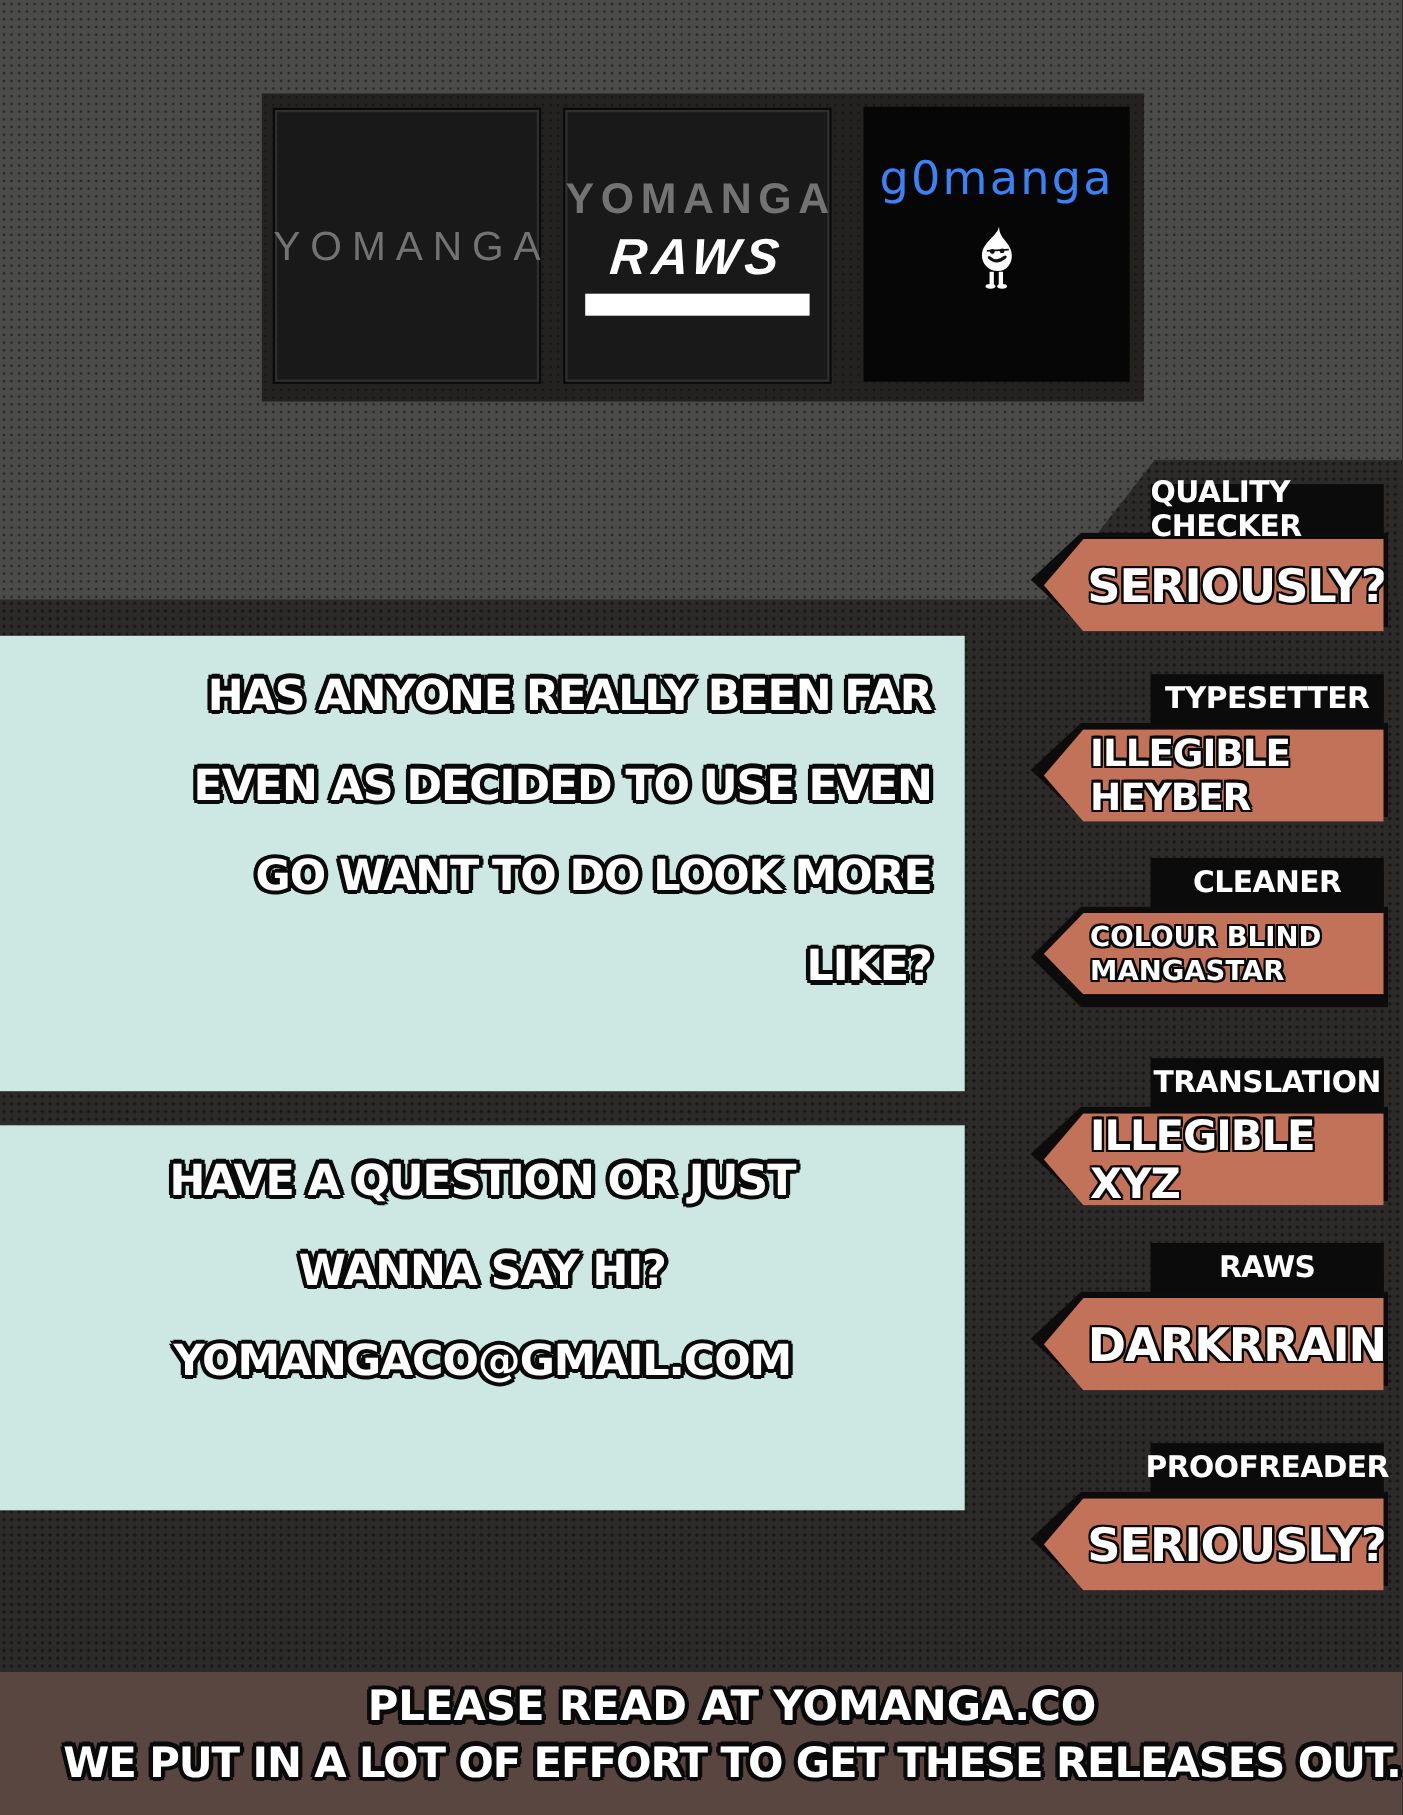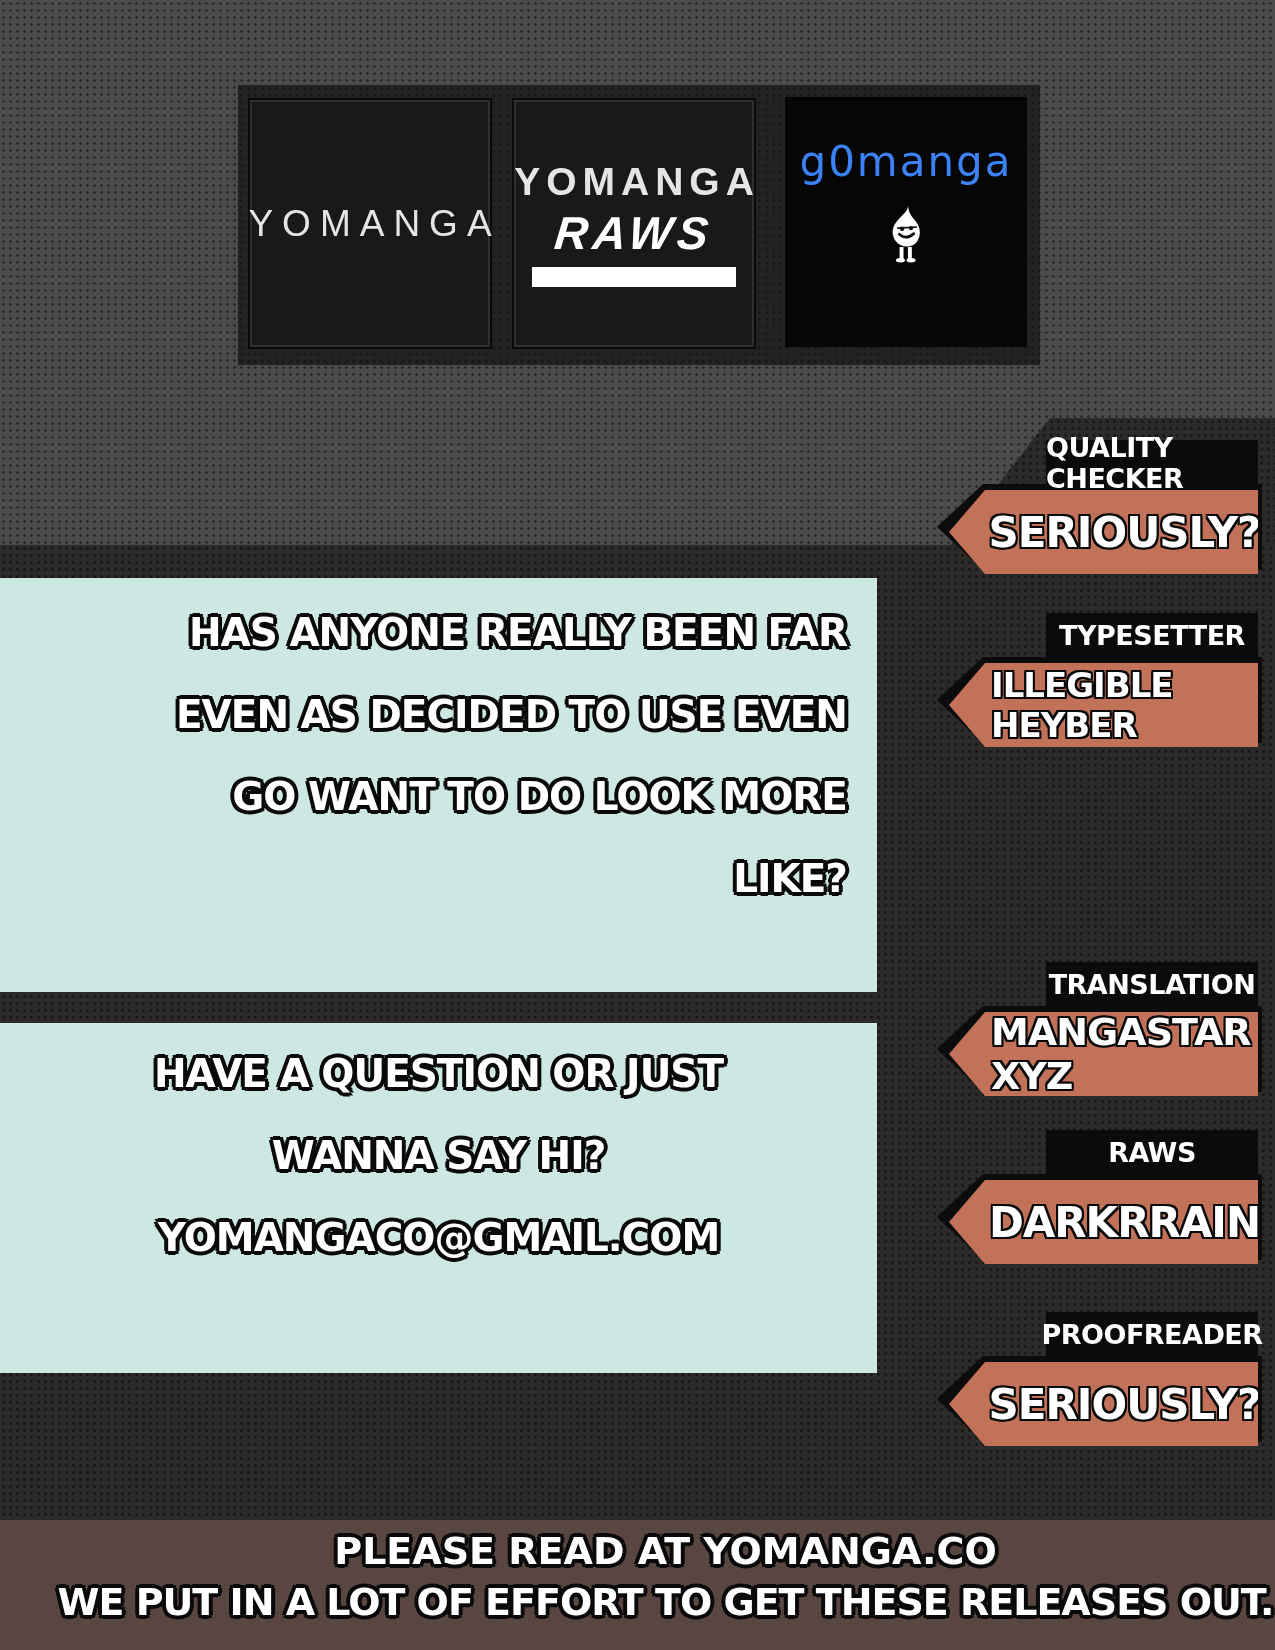--- a/index.html
+++ b/index.html
@@ -23,21 +23,21 @@
     background-size:7px 7px;
   }
   .logo-box{
     position:absolute;display:flex;flex-direction:column;align-items:center;justify-content:center;
     background:#191919;border:2px solid #2f2f2f;box-shadow:0 0 0 2px #0a0a0a;
   }
   .logo-box.b1{left:12px;top:15px;width:236px;height:243px;}
   .logo-box.b2{left:276px;top:15px;width:236px;height:243px;}
   .logo-box.b3{left:547px;top:12px;width:242px;height:250px;background:#060606;border:none;box-shadow:none;}
   .yomanga-word{
-    font-family:"Liberation Sans", sans-serif;color:#e5e5e5;
+    font-family:"Liberation Sans", sans-serif;color:#737373;
     font-size:37px;letter-spacing:9px;padding-left:9px;font-weight:500;
   }
   .yomanga-word.bold{font-weight:bold;font-size:39px;letter-spacing:6px;padding-left:6px;}
   .raws-word{
     font-family:"Liberation Sans", sans-serif;color:#ffffff;font-weight:bold;font-style:italic;
     font-size:46px;letter-spacing:5px;transform:skewX(-6deg);margin-top:2px;
   }
   .raws-bar{width:204px;height:20px;background:#ffffff;margin-top:7px;}
   .gomanga-word{
     font-family:"DejaVu Sans", sans-serif;color:#3b82f6;font-size:42px;letter-spacing:2px;
@@ -147,27 +147,36 @@
   </div>
   <div class="credit c2" style="top:613px">
     <div class="backdrop"></div>
     <div class="role-bar">
         <span>TYPESETTER</span>
       </div>
     <div class="arrow">
         <span class="ol2">ILLEGIBLE HEYBER</span>
       </div>
   </div>
+  <div class="credit c3" style="top:780px">
+    <div class="backdrop"></div>
+    <div class="role-bar">
+        <span>CLEANER</span>
+      </div>
+    <div class="arrow">
+        <span class="ol2">COLOUR BLIND MANGASTAR</span>
+      </div>
+  </div>
   <div class="credit c4" style="top:962px">
     <div class="backdrop"></div>
     <div class="role-bar">
         <span>TRANSLATION</span>
       </div>
     <div class="arrow">
-        <span class="ol2">MANGASTAR XYZ</span>
+        <span class="ol2">ILLEGIBLE XYZ</span>
       </div>
   </div>
   <div class="credit c5" style="top:1130px">
     <div class="backdrop"></div>
     <div class="role-bar">
         <span>RAWS</span>
       </div>
     <div class="arrow">
         <span class="ol2">DARKRRAIN</span>
       </div>

